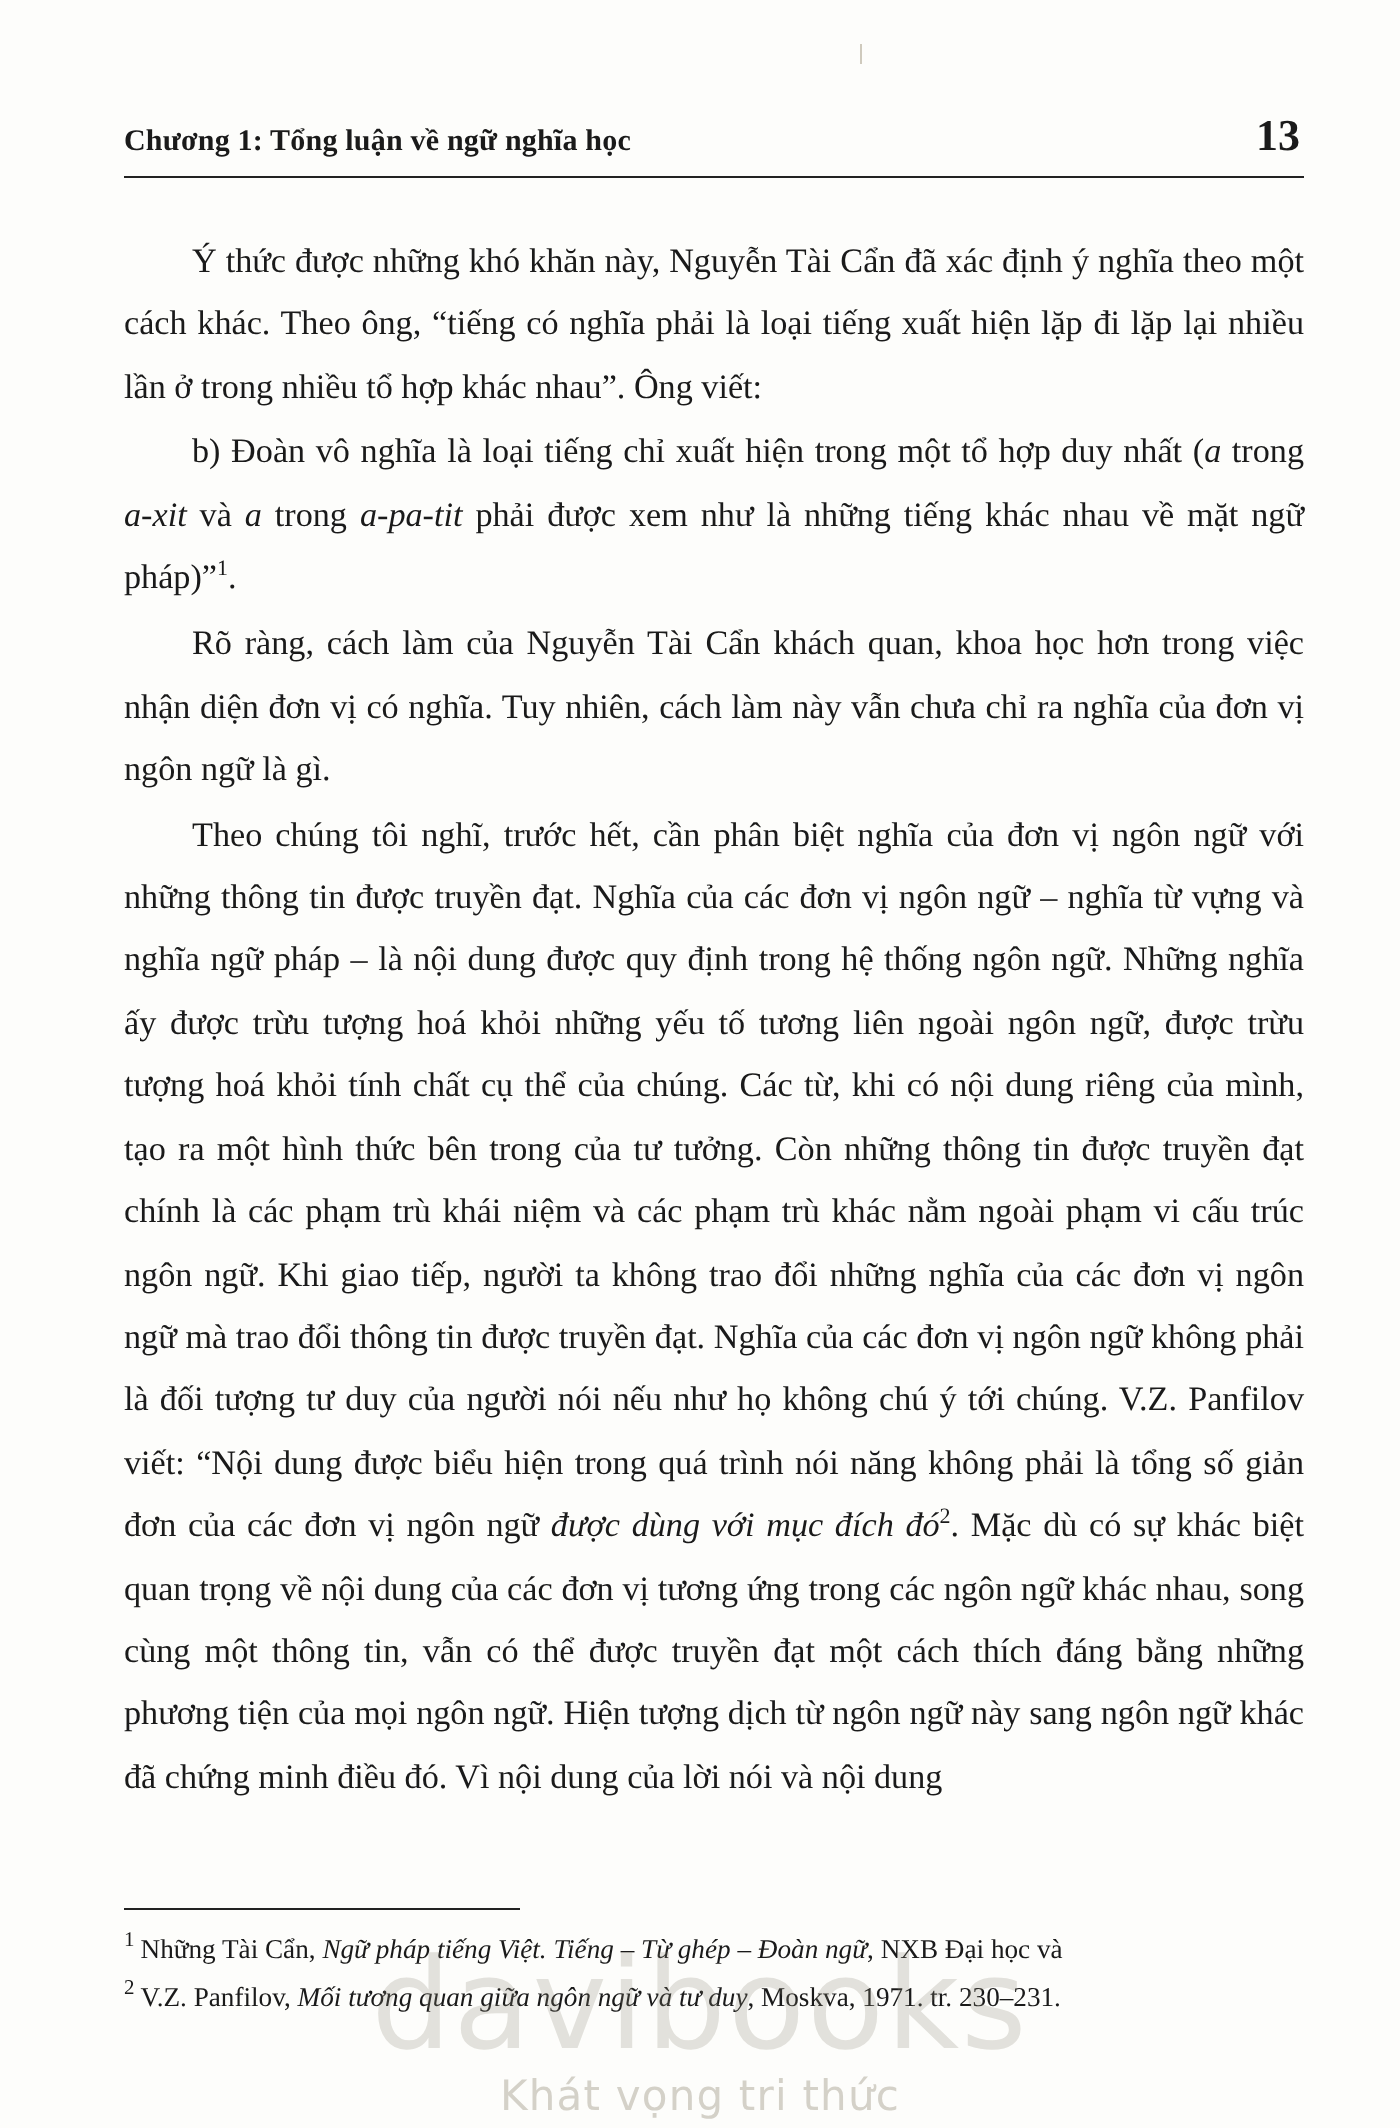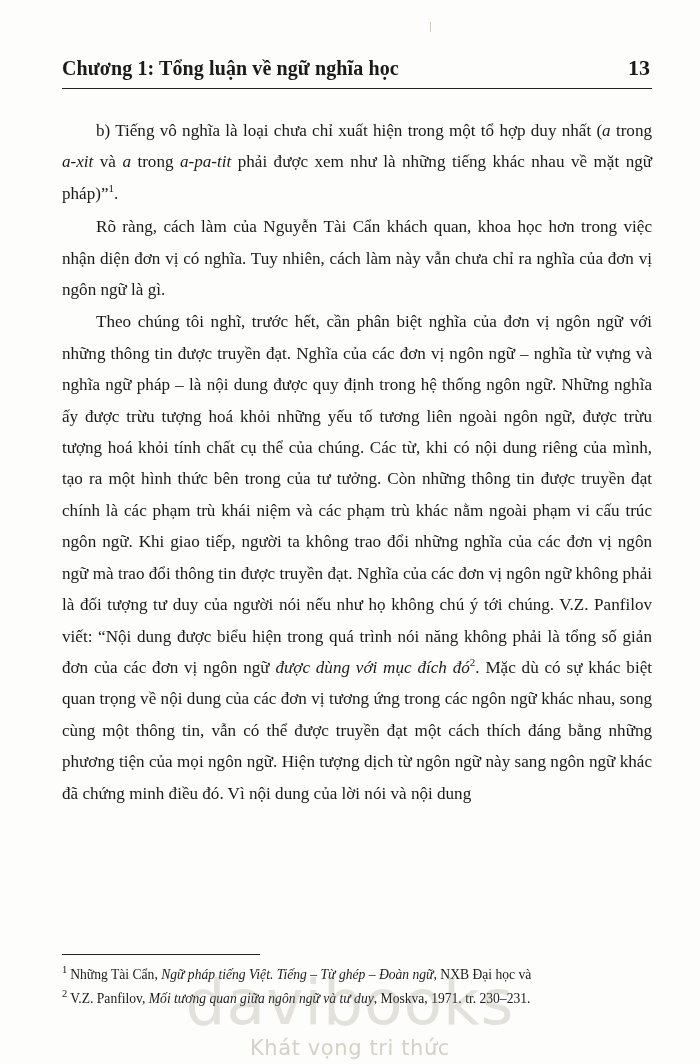--- a/index.html
+++ b/index.html
@@ -24,21 +24,21 @@
   .header {
     position: relative;
     display: flex;
     align-items: baseline;
     justify-content: space-between;
     border-bottom: 1.6px solid #222;
     padding-bottom: 7px;
     margin-bottom: 26px;
   }
   .chapter-title {
-    font-size: 20px;
+    font-size: 15px;
     font-weight: bold;
     letter-spacing: 0.1px;
     white-space: nowrap;
   }
   .page-number {
     font-size: 22px;
     font-weight: bold;
     padding-right: 2px;
   }
 
@@ -131,23 +131,24 @@
 
   <div class="tick"></div>
 
   <div class="header">
     <div class="chapter-title">Chương 1: Tổng luận về ngữ nghĩa học</div>
     <div class="page-number">13</div>
   </div>
 
   <div class="body-text">
 
+    <p>Ý thức được những khó khăn này, Nguyễn Tài Cẩn đã xác định ý nghĩa theo một cách khác. Theo ông, “tiếng có nghĩa phải là loại tiếng xuất hiện lặp đi lặp lại nhiều lần ở trong nhiều tổ hợp khác nhau”. Ông viết:</p>
 
 
-    <p class="block"><span>b) Tiếng vô nghĩa là loại chưa chỉ xuất hiện trong một tổ hợp duy nhất (</span><span class="it">a</span><span> trong </span><span class="it">a-xit</span><span> và </span><span class="it">a</span><span> trong </span><span class="it">a-pa-tit</span><span> phải được xem như là những tiếng khác nhau về mặt ngữ pháp)”</span><sup>1</sup><span>.</span></p>
+    <p class="block"><span>b) Đoàn vô nghĩa là loại tiếng chỉ xuất hiện trong một tổ hợp duy nhất (</span><span class="it">a</span><span> trong </span><span class="it">a-xit</span><span> và </span><span class="it">a</span><span> trong </span><span class="it">a-pa-tit</span><span> phải được xem như là những tiếng khác nhau về mặt ngữ pháp)”</span><sup>1</sup><span>.</span></p>
 
     <p>Rõ ràng, cách làm của Nguyễn Tài Cẩn khách quan, khoa học hơn trong việc nhận diện đơn vị có nghĩa. Tuy nhiên, cách làm này vẫn chưa chỉ ra nghĩa của đơn vị ngôn ngữ là gì.</p>
 
     <p><span>Theo chúng tôi nghĩ, trước hết, cần phân biệt nghĩa của đơn vị ngôn ngữ với những thông tin được truyền đạt. Nghĩa của các đơn vị ngôn ngữ – nghĩa từ vựng và nghĩa ngữ pháp – là nội dung được quy định trong hệ thống ngôn ngữ. Những nghĩa ấy được trừu tượng hoá khỏi những yếu tố tương liên ngoài ngôn ngữ, được trừu tượng hoá khỏi tính chất cụ thể của chúng. Các từ, khi có nội dung riêng của mình, tạo ra một hình thức bên trong của tư tưởng. Còn những thông tin được truyền đạt chính là các phạm trù khái niệm và các phạm trù khác nằm ngoài phạm vi cấu trúc ngôn ngữ. Khi giao tiếp, người ta không trao đổi những nghĩa của các đơn vị ngôn ngữ mà trao đổi thông tin được truyền đạt. Nghĩa của các đơn vị ngôn ngữ không phải là đối tượng tư duy của người nói nếu như họ không chú ý tới chúng. V.Z. Panfilov viết: “Nội dung được biểu hiện trong quá trình nói năng không phải là tổng số giản đơn của các đơn vị ngôn ngữ </span><span class="it">được dùng với mục đích đó</span><sup>2</sup><span>. Mặc dù có sự khác biệt quan trọng về nội dung của các đơn vị tương ứng trong các ngôn ngữ khác nhau, song cùng một thông tin, vẫn có thể được truyền đạt một cách thích đáng bằng những phương tiện của mọi ngôn ngữ. Hiện tượng dịch từ ngôn ngữ này sang ngôn ngữ khác đã chứng minh điều đó. Vì nội dung của lời nói và nội dung</span></p>
 
   </div>
 
   <div class="footnotes">
     <div class="fn-rule"></div>
 

